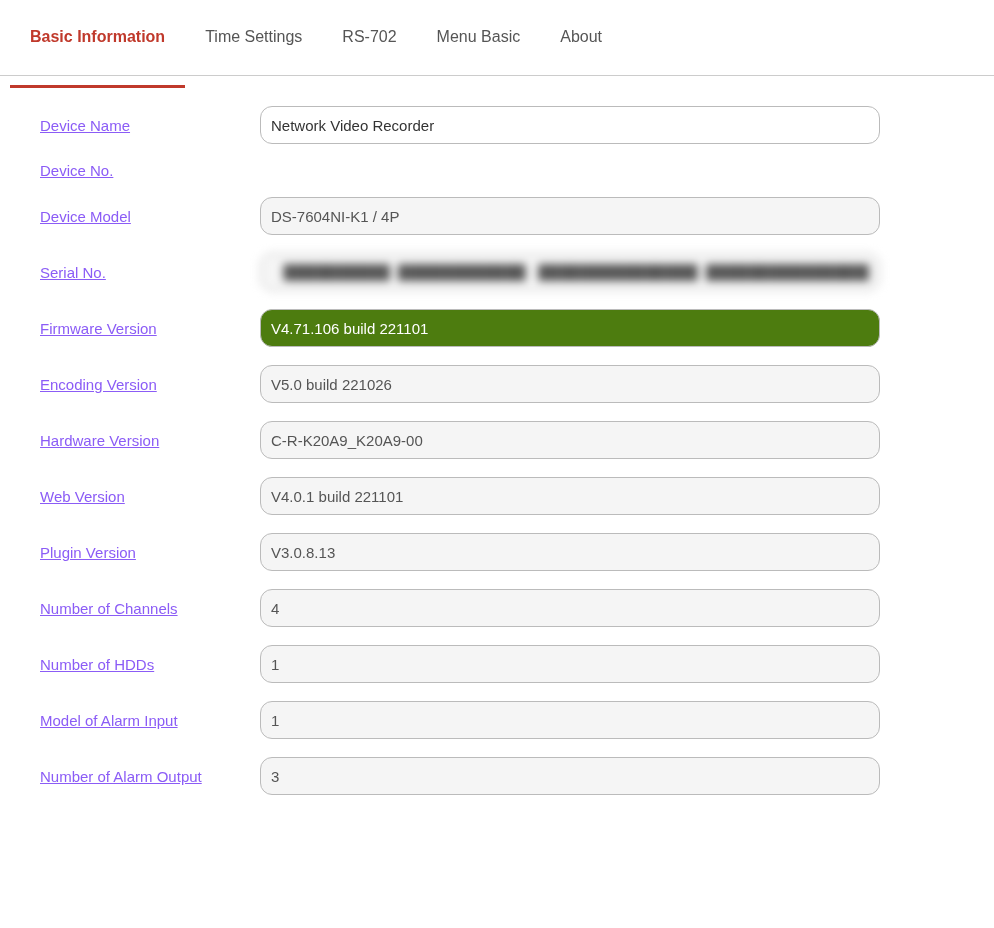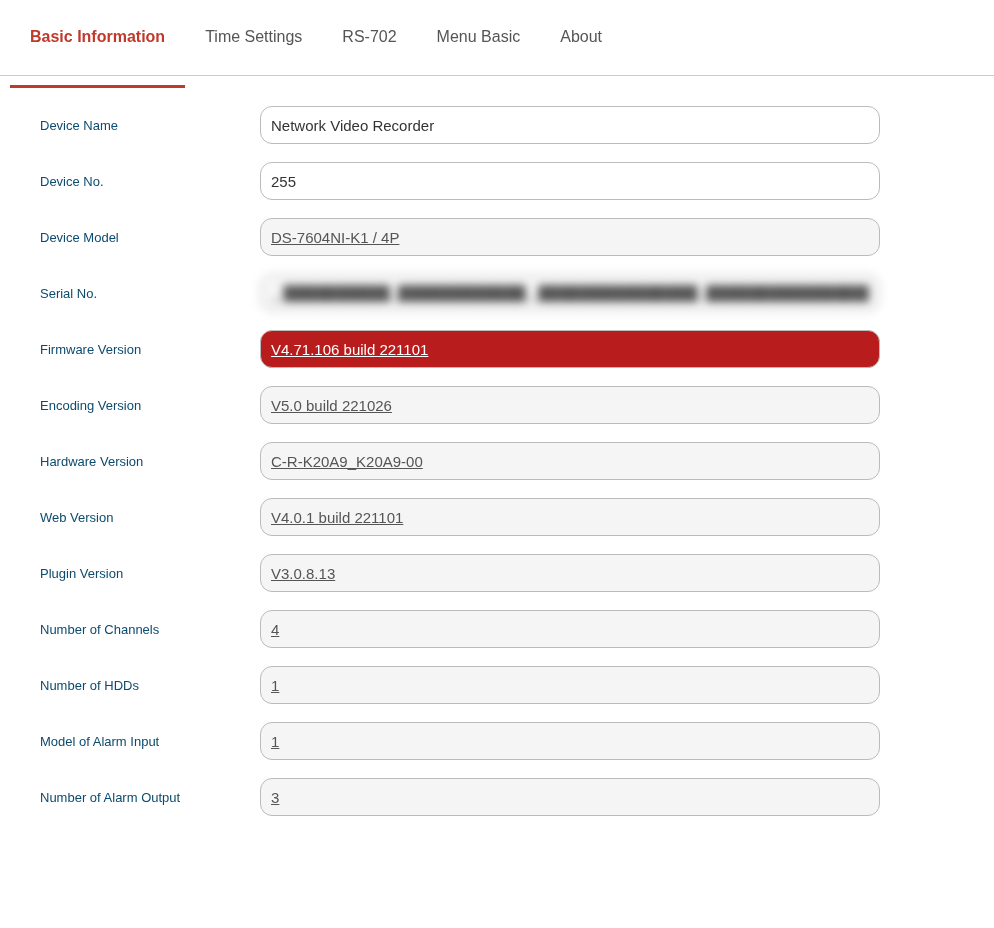--- a/index.html
+++ b/index.html
@@ -49,46 +49,46 @@
     }
 
     .form-row {
       display: flex;
       align-items: center;
       margin-bottom: 18px;
     }
 
     .form-label {
       width: 220px;
-      font-size: 13px;
-      color: #0c4a6e;
+      font-size: 15px;
+      color: #8b5cf6;
       flex-shrink: 0;
+      text-decoration: underline;
     }
 
     .form-input {
       flex: 1;
       max-width: 620px;
       height: 38px;
       border: 1px solid #bbb;
       border-radius: 12px;
       padding: 0 10px;
       font-size: 15px;
       color: #333;
       background: #fff;
       outline: none;
     }
 
     .form-input.readonly {
       background: #f5f5f5;
       color: #555;
-      text-decoration: underline;
     }
 
     .form-input.highlighted {
-      background: #b91c1c;
+      background: #4d7c0f;
       color: #fff;
     }
 
     .form-input.blurred {
       filter: blur(4px);
       background: #f5f5f5;
       user-select: none;
     }
   </style>
 </head>
@@ -102,21 +102,20 @@
     <div class="tab">About</div>
   </div>
 
 <div class="content">
 <div class="form-row">
       <div class="form-label">Device Name</div>
       <input type="text" class="form-input" value="Network Video Recorder" style="">
     </div>
     <div class="form-row">
       <div class="form-label">Device No.</div>
-      <input type="text" class="form-input" value="255" style="">
     </div>
     <div class="form-row">
       <div class="form-label">Device Model</div>
       <input type="text" class="form-input readonly" readonly="" value="DS-7604NI-K1 / 4P" style="">
     </div>
     <div class="form-row">
       <div class="form-label">Serial No.</div>
       <input type="text" class="form-input readonly blurred" readonly="" value="   ██████████  ████████████   ███████████████  ████████████████" style="">
     </div>
     <div class="form-row">

